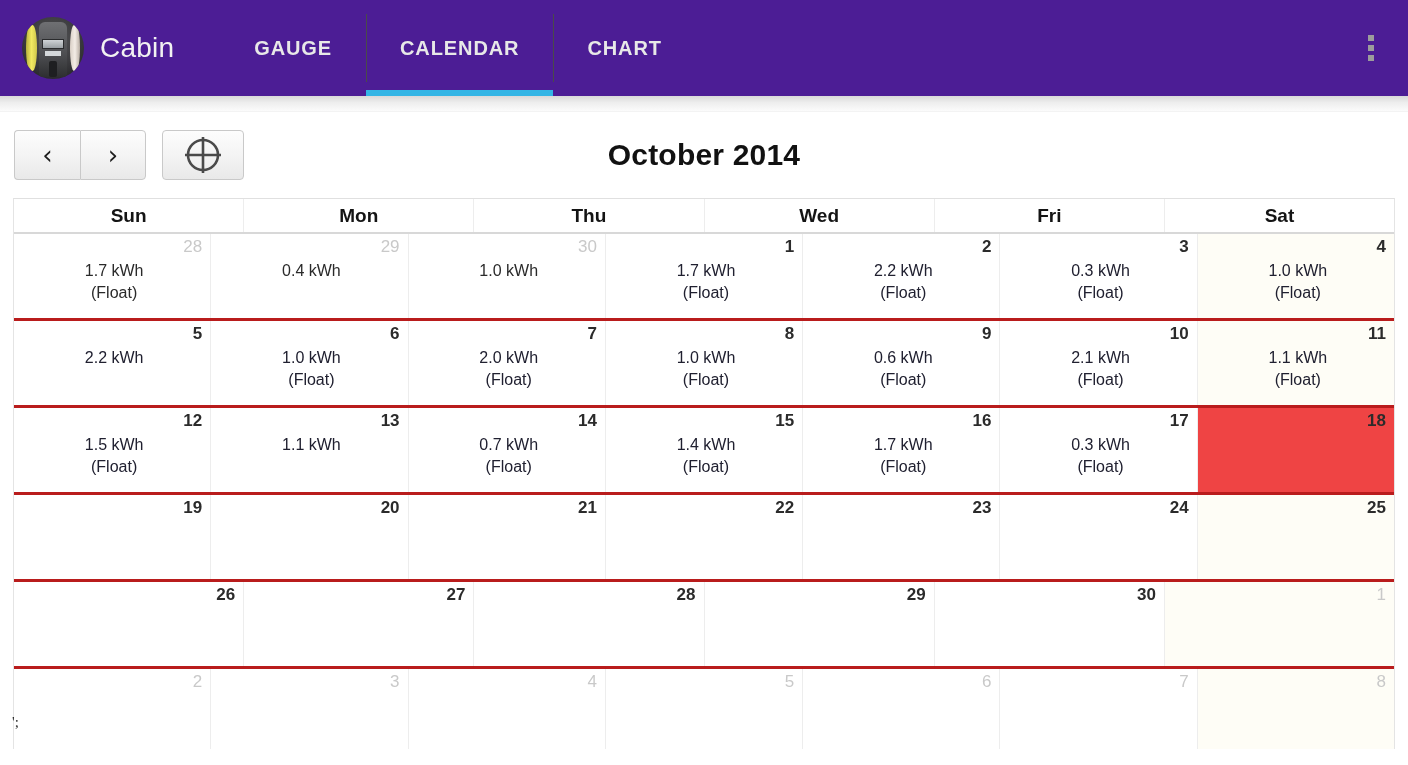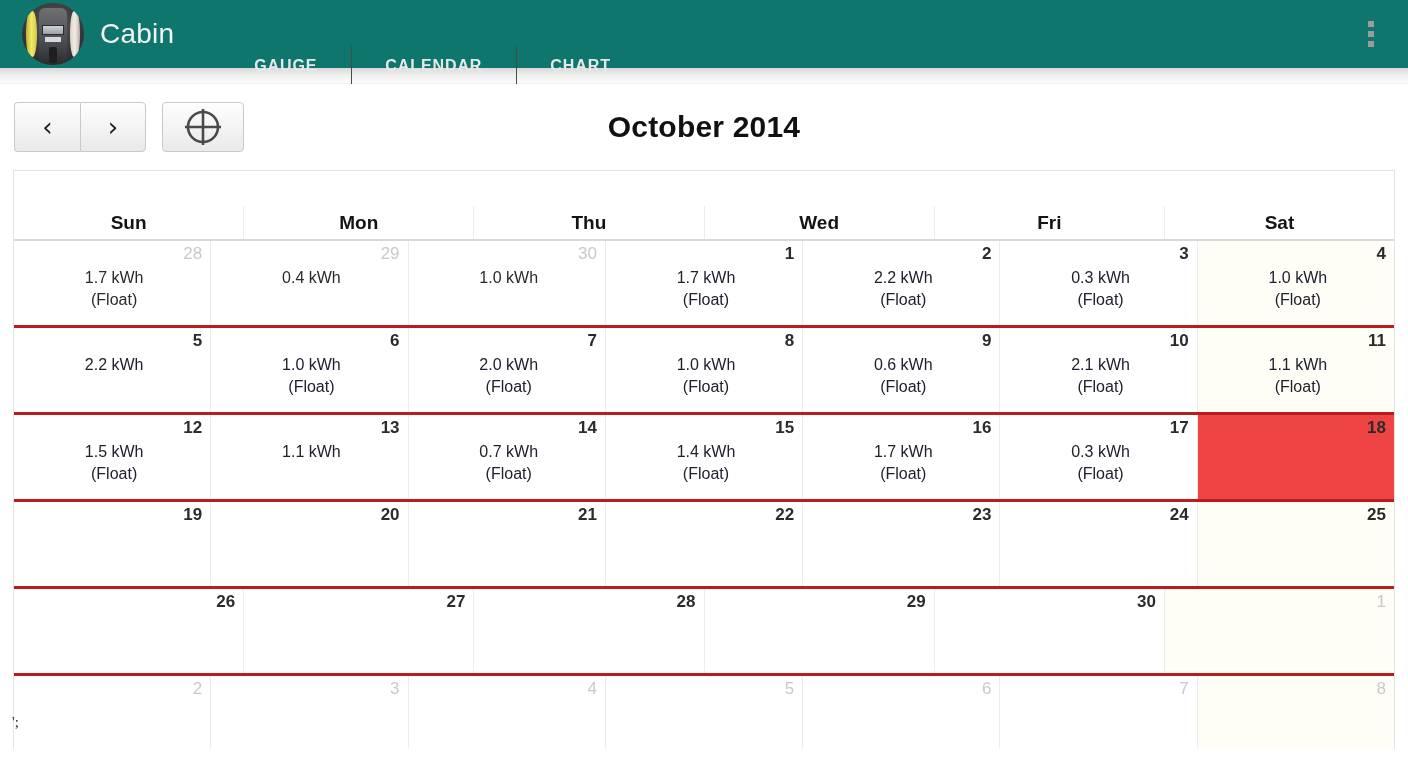--- a/index.html
+++ b/index.html
@@ -7,22 +7,22 @@
   html, body {
     width: 1408px; height: 765px;
     background: #ffffff;
     font-family: "Liberation Sans", sans-serif;
     overflow: hidden;
   }
 
   
   #actionbar {
     position: relative;
-    height: 68px;
-    background: #0f766e;
+    height: 96px;
+    background: #4c1d95;
     display: flex;
     align-items: center;
   }
   #brand {
     display: flex; align-items: center;
     padding-left: 22px; padding-right: 6px;
     height: 100%;
   }
   #app-icon {
     width: 62px; height: 62px; border-radius: 50%;
@@ -61,22 +61,22 @@
   #app-title {
     color: #f2f2f2; font-size: 28px; font-weight: 400;
     margin-left: 16px; letter-spacing: 0.2px; white-space: nowrap;
   }
 
   #tabs { display: flex; height: 100%; margin-left: 40px; }
   .tab {
     position: relative;
     display: flex; align-items: center; justify-content: center;
     padding: 0 34px; height: 100%;
-    color: #e8e8e8; font-size: 16px; font-weight: 700;
-    letter-spacing: 0.9px; cursor: pointer; white-space: nowrap; margin-top: 32px;
+    color: #e8e8e8; font-size: 20px; font-weight: 700;
+    letter-spacing: 0.9px; cursor: pointer; white-space: nowrap;
   }
   .tab + .tab::before {
     content: ""; position: absolute; left: 0; top: 14px; bottom: 14px;
     width: 1px; background: #4a4a4a;
   }
   .tab.active::after {
     content: ""; position: absolute; left: 0; right: 0; bottom: 0;
     height: 6px; background: #33b5e5;
   }
   #overflow {
@@ -131,21 +131,20 @@
     border: 1px solid #e4e4e4;
     border-top: 1px solid #e0e0e0;
     background: #fff;
   }
   .cal-head { display: flex; border-bottom: 2px solid #d8d8d8; }
   .cal-head .hc {
     flex: 1 1 0; height: 33px;
     display: flex; align-items: center; justify-content: center;
     font-size: 19px; font-weight: 700; color: #141414;
     border-right: 1px solid #ededed;
-    margin-top: 35px;
   }
   .cal-head .hc:last-child { border-right: none; }
 
   .week { display: flex; border-bottom: 3px solid #b91c1c; }
   .week:last-child { border-bottom: none; }
   .day {
     flex: 1 1 0; height: 84px; position: relative;
     border-right: 1px solid #ededed;
     background: #fff; cursor: pointer;
   }

